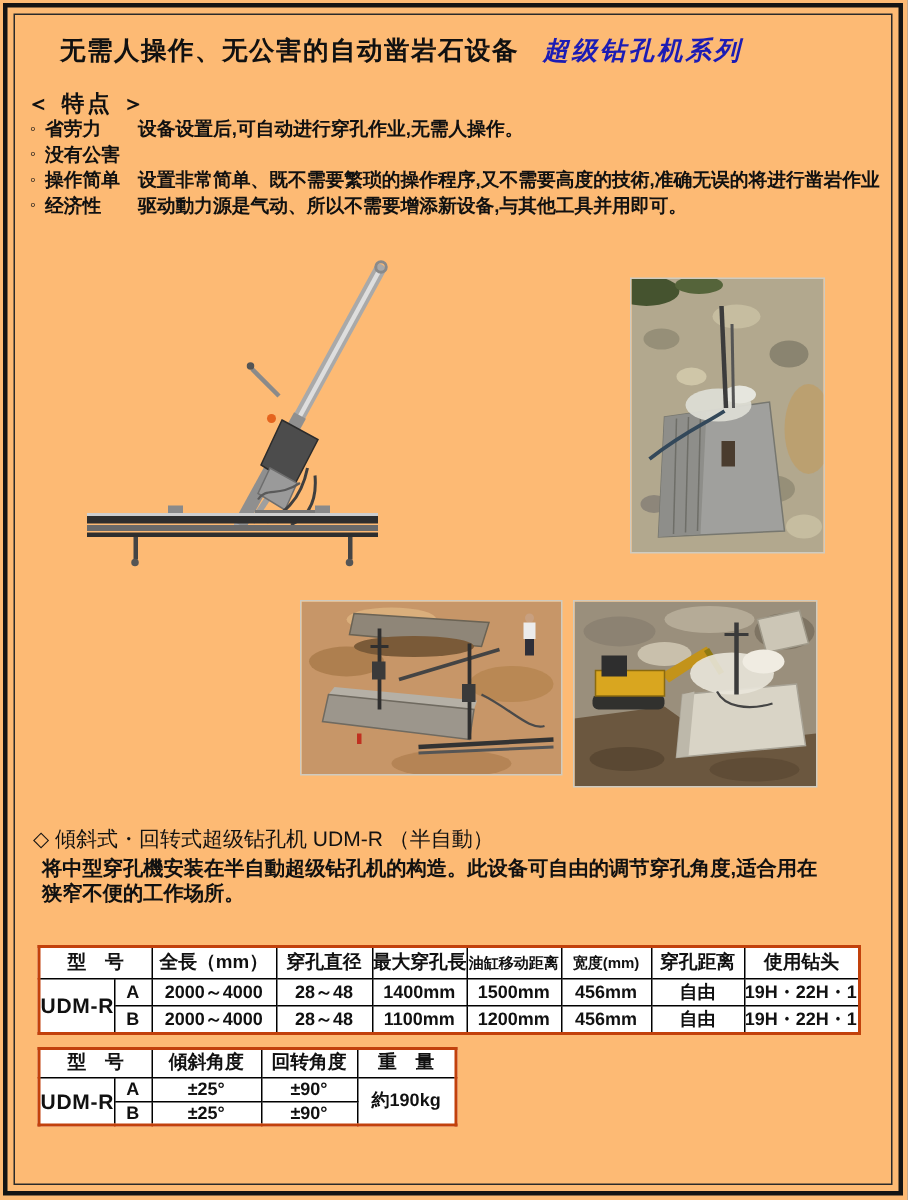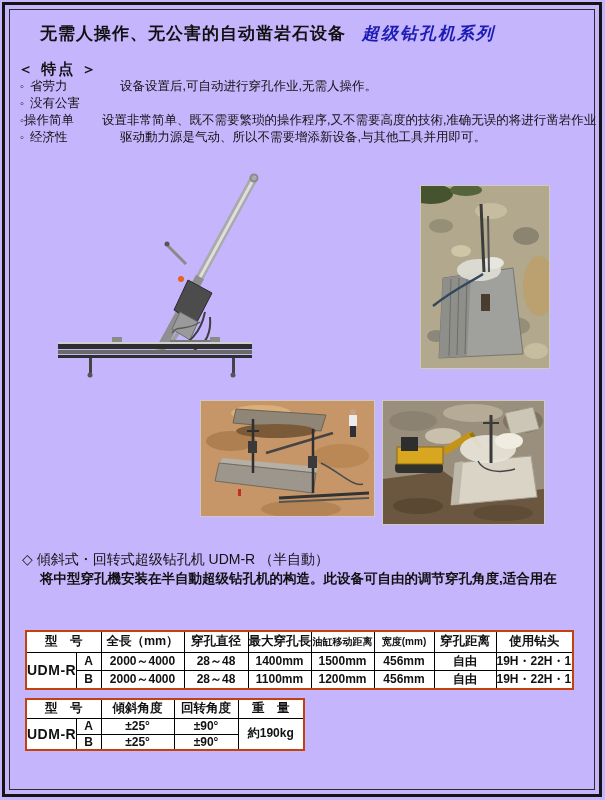--- a/index.html
+++ b/index.html
@@ -1,40 +1,40 @@
 <!DOCTYPE html>
 <html><head>
 <meta charset="utf-8">
 <style>
   html,body{margin:0;padding:0;background:#9b9b9b;}
   .page{
-    position:relative;width:605px;height:800px;background:#c4b5fd;
+    position:relative;width:605px;height:800px;background:#fdba74;
     font-family:"Liberation Sans","DejaVu Sans",sans-serif;color:#111;
     overflow:hidden;
   }
   .frame-outer{position:absolute;left:2px;top:2px;right:3px;bottom:3px;border:3px solid #141414;pointer-events:none;}
   .frame-inner{position:absolute;left:9px;top:9px;right:10px;bottom:10px;border:1px solid #2a2a2a;pointer-events:none;}
 
   .title-row{position:absolute;left:40px;top:22px;display:flex;align-items:baseline;white-space:nowrap;}
   .title-black{font-size:17px;font-weight:bold;letter-spacing:1px;}
   .title-blue{font-size:17px;font-weight:bold;font-style:italic;margin-left:16px;letter-spacing:2px;}
 
   .feat-heading{position:absolute;left:18px;top:60px;font-size:15px;font-weight:bold;letter-spacing:2px;}
   .feat-list{position:absolute;left:20px;top:79px;width:575px;}
   .feat-item{display:flex;height:16px;line-height:15px;margin-bottom:1px;font-size:12.5px;white-space:nowrap;}
   .feat-bullet{width:10px;font-size:11px;}
-  .feat-label{width:62px;font-weight:normal;}
-  .feat-text{font-weight:400;margin-left:28px;}
+  .feat-label{width:62px;font-weight:bold;}
+  .feat-text{font-weight:700;}
 
   .photo{position:absolute;overflow:hidden;}
   .photo svg{display:block;}
   .ph-border{border:1px solid #cfcbc0;}
 
   .section-heading{position:absolute;left:22px;top:551px;font-size:14px;font-weight:normal;white-space:nowrap;}
-  .section-desc{position:absolute;left:40px;top:570px;font-size:13.5px;font-weight:600;line-height:17px;white-space:nowrap;}
+  .section-desc{position:absolute;left:28px;top:570px;font-size:13.5px;font-weight:600;line-height:17px;white-space:nowrap;}
 
   table.spec{position:absolute;border-collapse:collapse;table-layout:fixed;border:2px solid #c2410c;background:#fff;}
   table.spec th,table.spec td{border:1px solid #000;text-align:center;vertical-align:middle;padding:0;overflow:hidden;white-space:nowrap;}
   table.spec th{font-size:12.5px;font-weight:bold;}
   table.spec th.small{font-size:10px;font-weight:700;}
   table.spec td{font-size:12px;font-weight:600;}
   table.spec td.model{font-size:14px;font-weight:600;letter-spacing:0.5px;}
   #table1{left:25px;top:630px;width:547px;}
   #table1 tr.h{height:21px;} #table1 tr.r{height:17px;}
   #table2{left:25px;top:698px;width:278px;}
@@ -206,20 +206,21 @@
       <path d="M95,60 C100,70 115,73 132,68" fill="none" stroke="#444" stroke-width="1.5"></path>
     </svg>
   </div>
 
   <div class="section-heading">
     <span>◇</span>
     <span>傾斜式・回转式超级钻孔机  UDM-R （半自動）</span>
   </div>
   <div class="section-desc">
     <div>将中型穿孔機安装在半自動超级钻孔机的构造。此设备可自由的调节穿孔角度,适合用在</div>
+    <div>狭窄不便的工作场所。</div>
   </div>
 
   <table class="spec" id="table1">
     <colgroup>
       <col style="width:50px">
         <col style="width:25px">
         <col style="width:83px">
         <col style="width:64px">
       <col style="width:63px">
         <col style="width:63px">

